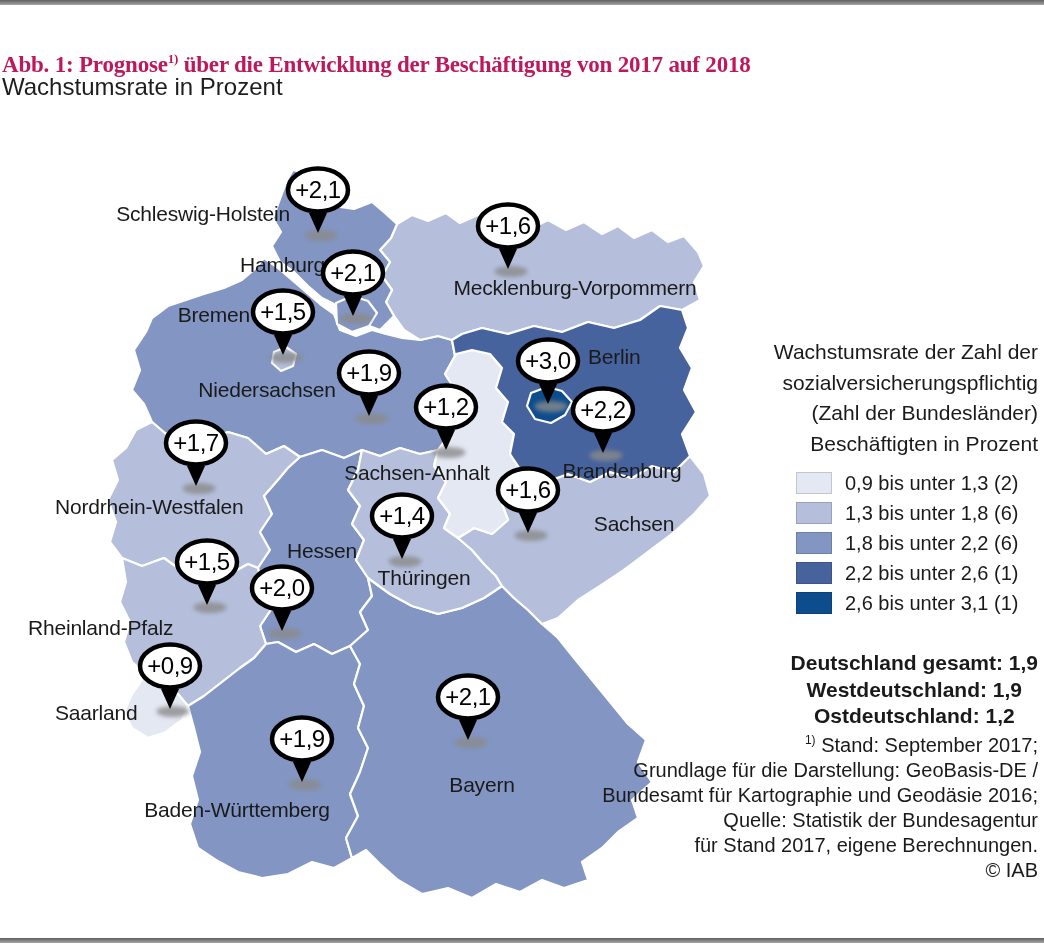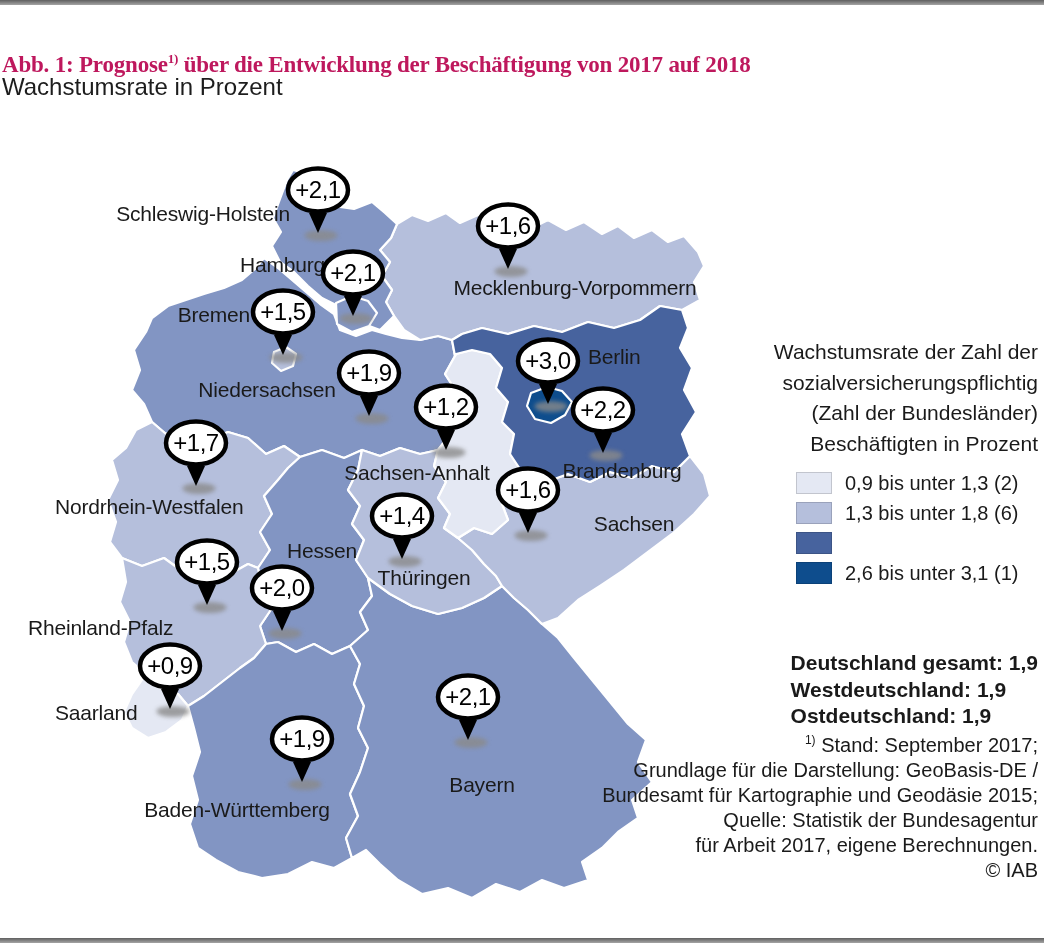--- a/index.html
+++ b/index.html
@@ -19,21 +19,21 @@
   .state{stroke:#ffffff;stroke-width:2.2;stroke-linejoin:round;}
   .map-label{font-size:21px;fill:#1a1a1a;letter-spacing:-0.2px;}
   .pin-value{font-size:24px;fill:#000;letter-spacing:-0.5px;}
   .legend-title{position:absolute;right:6px;top:337px;text-align:right;
                 font-size:21px;line-height:30.5px;white-space:nowrap;}
   .legend-items{position:absolute;left:796px;top:468px;}
   .legend-row{display:flex;align-items:center;height:30px;}
   .swatch{width:36px;height:22px;margin-right:13px;flex:0 0 auto;
           box-shadow:inset 0 0 0 1px rgba(0,0,0,0.15);}
   .legend-label{font-size:20px;white-space:nowrap;}
-  .summary{position:absolute;right:6px;top:650px;text-align:left;
+  .summary{position:absolute;right:6px;top:650px;text-align:center;
            font-size:21px;font-weight:bold;line-height:26.5px;white-space:nowrap;}
   .footnote{position:absolute;right:6px;top:728px;text-align:right;
             font-size:20px;line-height:25px;white-space:nowrap;}
   .footnote sup{font-size:12px;}
 </style>
 </head>
 <body>
 
 <div class="rule" id="top-rule"></div>
 
@@ -191,34 +191,39 @@
 <div class="legend-items" id="legend-items">
     <div class="legend-row">
       <div class="swatch" style="background: rgb(228, 232, 243);"></div>
       <span class="legend-label">0,9 bis unter 1,3 (2)</span>
     </div>
     <div class="legend-row">
       <div class="swatch" style="background: rgb(181, 191, 220);"></div>
       <span class="legend-label">1,3 bis unter 1,8 (6)</span>
     </div>
     <div class="legend-row">
+      <div class="swatch" style="background: rgb(130, 149, 195);"></div>
+      <span class="legend-label">1,8 bis unter 2,2 (6)</span>
+    </div>
+    <div class="legend-row">
       <div class="swatch" style="background: rgb(71, 99, 158);"></div>
+      <span class="legend-label">2,2 bis unter 2,6 (1)</span>
     </div>
     <div class="legend-row">
       <div class="swatch" style="background: rgb(14, 77, 141);"></div>
       <span class="legend-label">2,6 bis unter 3,1 (1)</span>
     </div>
   </div>
 <div class="summary" id="summary">
     <div>Deutschland gesamt: 1,9</div>
     <div>Westdeutschland: 1,9</div>
-    <div>Ostdeutschland: 1,9</div>
+    <div>Ostdeutschland: 1,2</div>
   </div>
 <div class="footnote" id="footnote">
     <div><sup>1)</sup>&nbsp;<span>Stand: September 2017;</span></div>
     <div>Grundlage für die Darstellung: GeoBasis-DE /</div>
-    <div>Bundesamt für Kartographie und Geodäsie 2015;</div>
+    <div>Bundesamt für Kartographie und Geodäsie 2016;</div>
     <div>Quelle: Statistik der Bundesagentur</div>
-    <div>für Arbeit 2017, eigene Berechnungen.</div>
+    <div>für Stand 2017, eigene Berechnungen.</div>
     <div>© IAB</div>
   </div>
 
 <div class="rule" id="bottom-rule"></div>
 
 </body></html>

